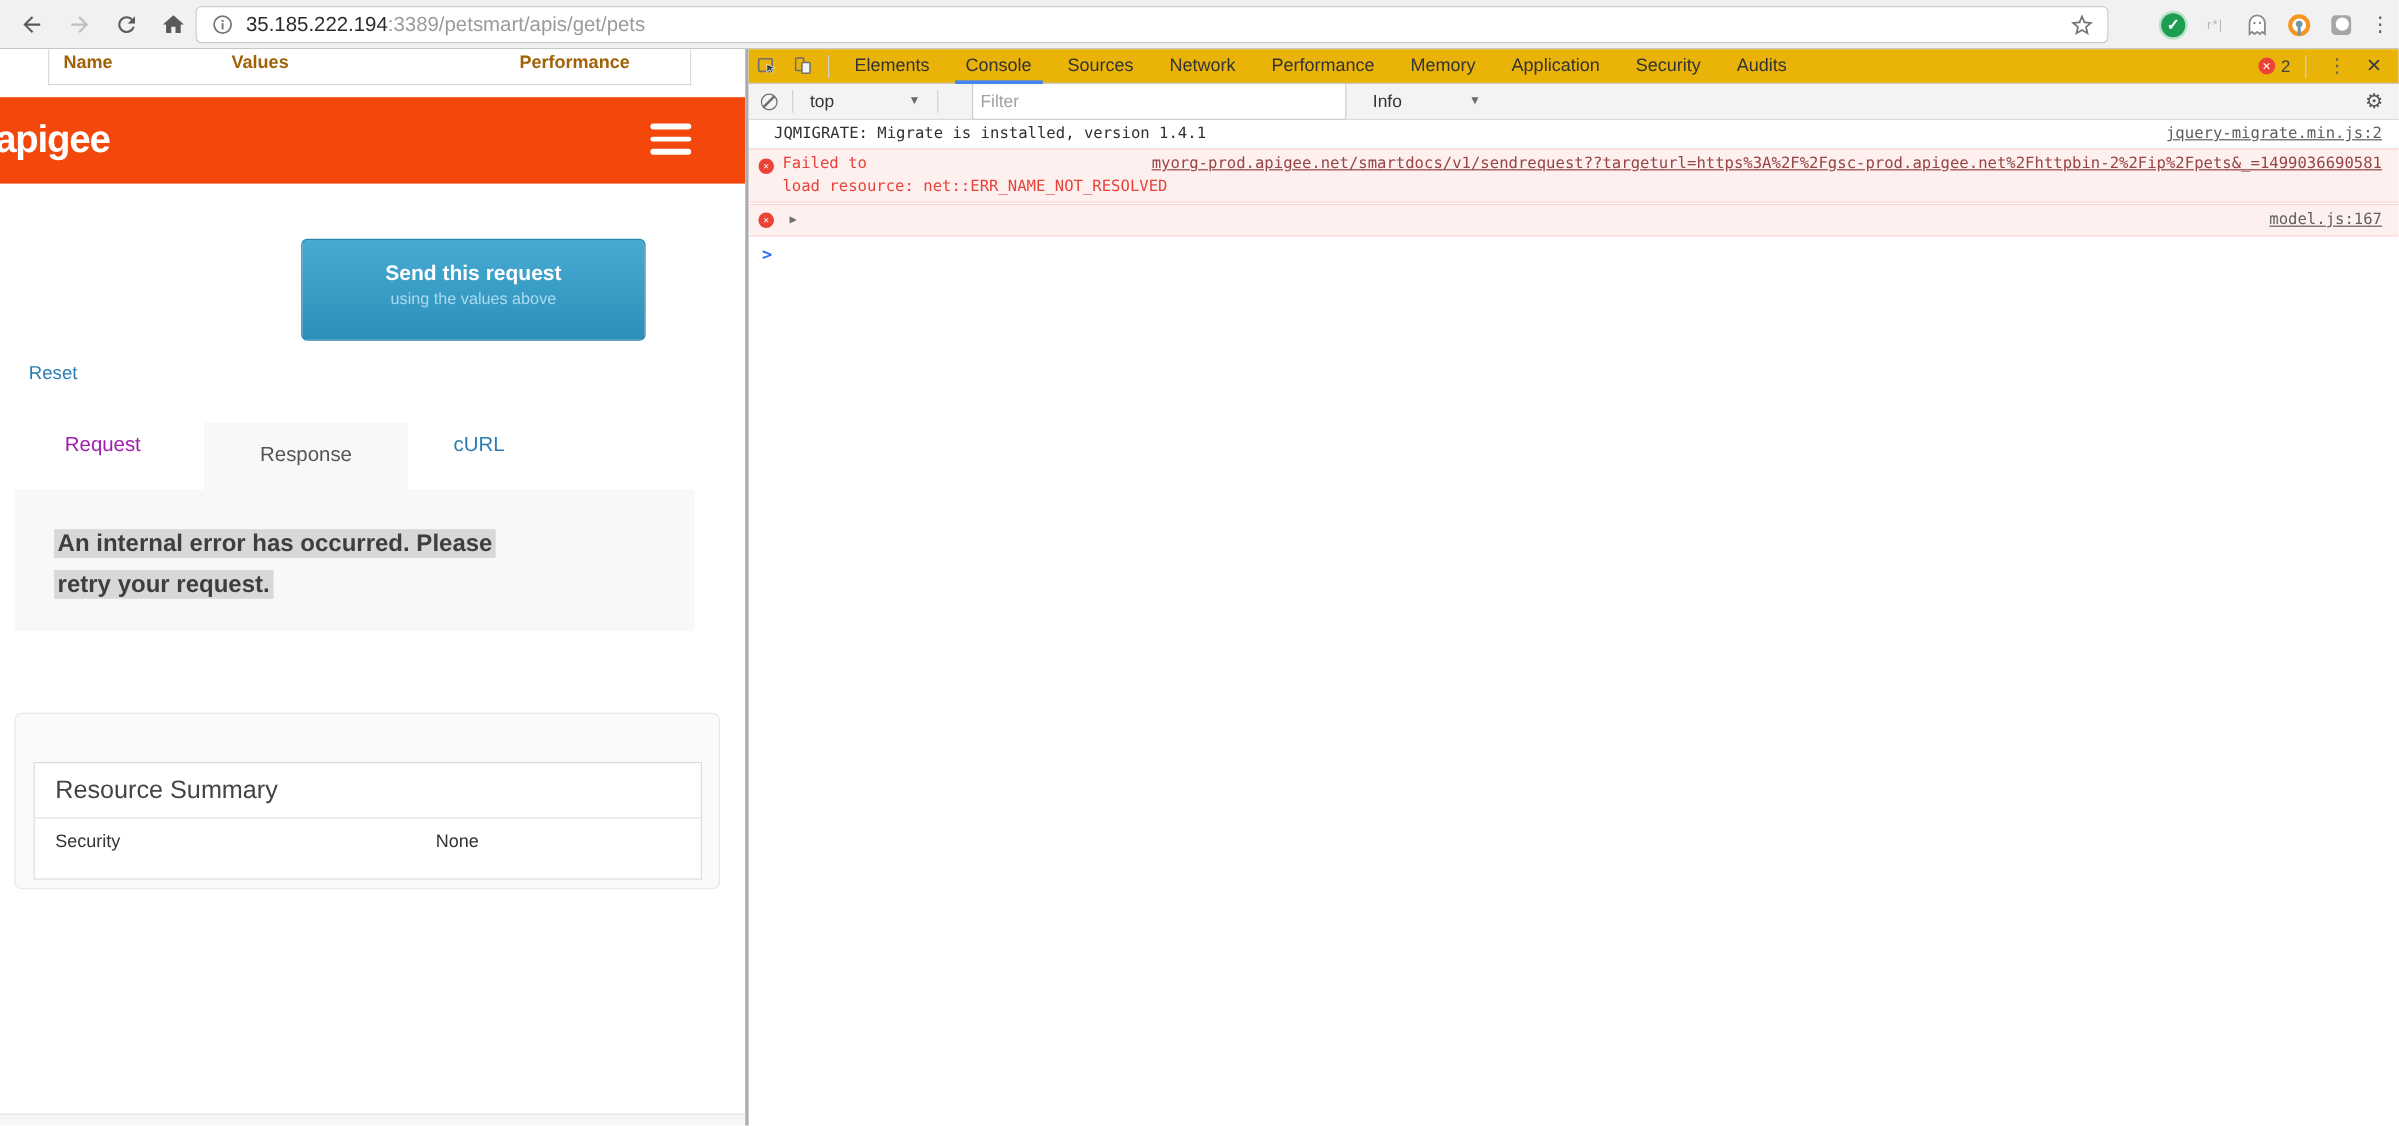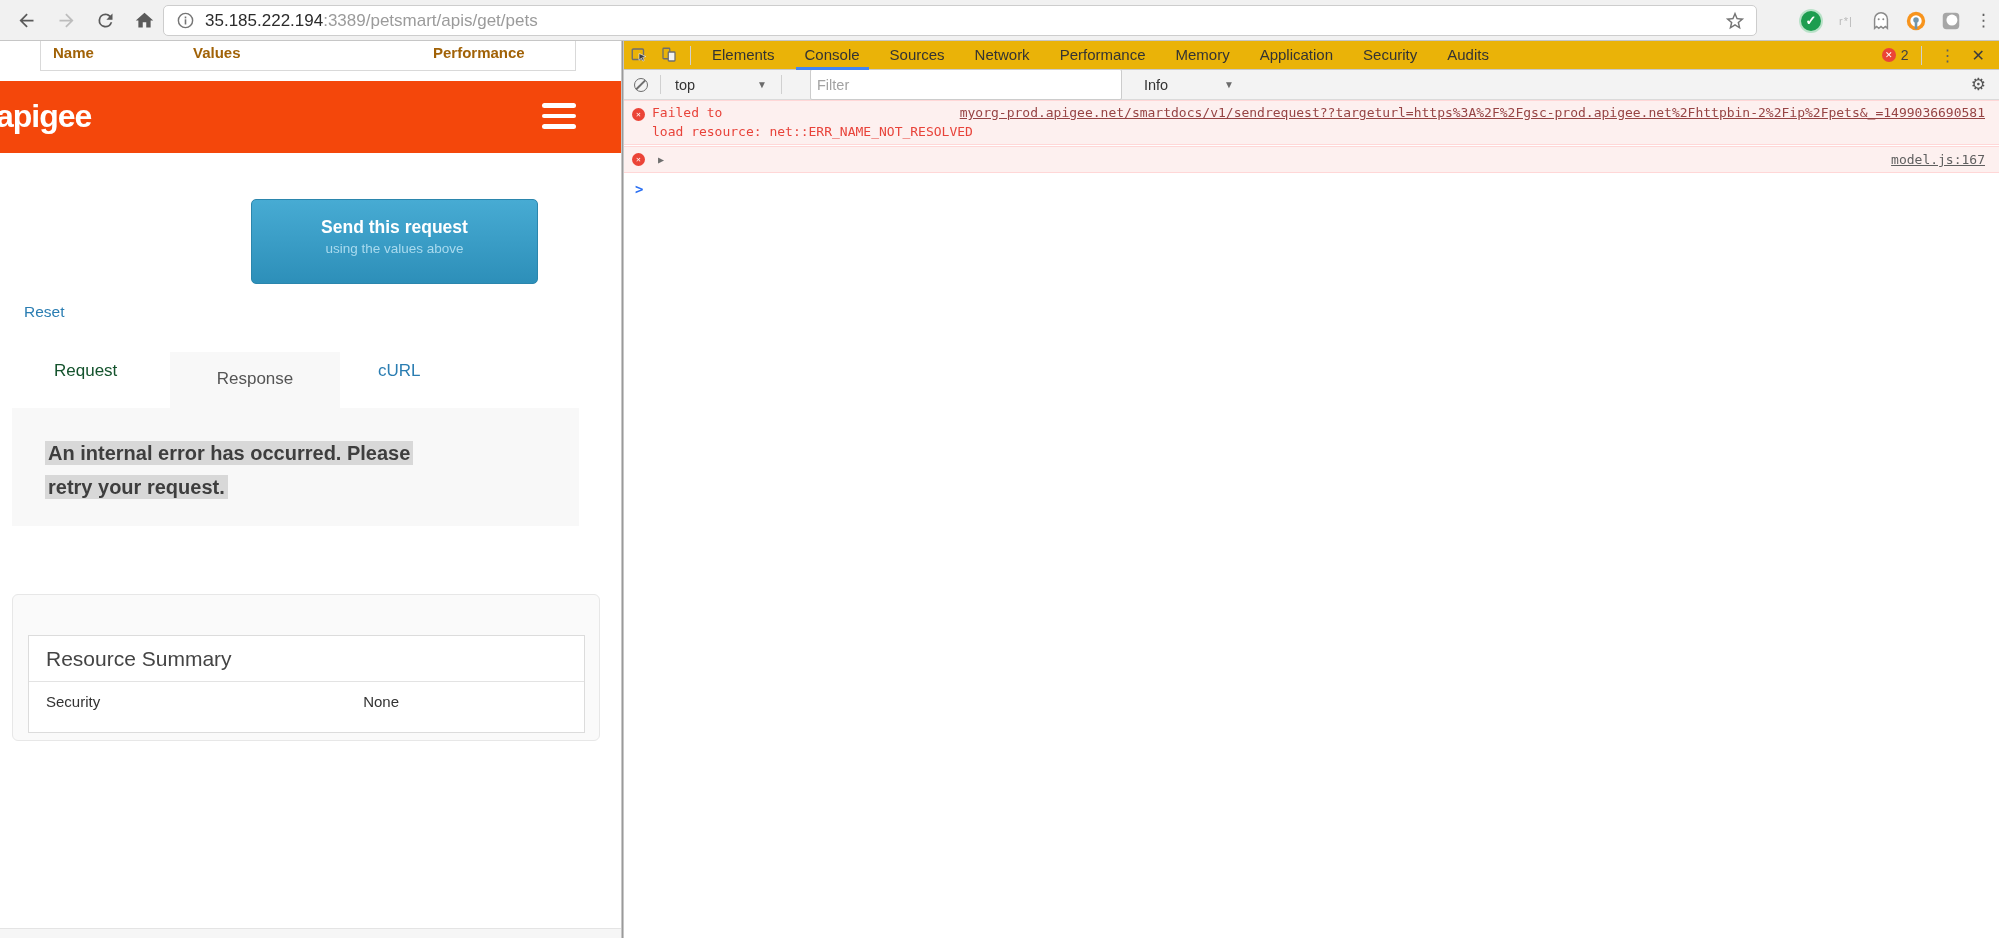--- a/index.html
+++ b/index.html
@@ -38,21 +38,21 @@
   .tbl-border-bottom { position:absolute; left:40px; top:29px; width:536px; border-top:1px solid #d9d9d9; }
   .brand-band { position:absolute; left:0; top:40px; width:621px; height:72px; background:#f4470b; }
   .brand-logo { position:absolute; left:-4px; top:17px; color:#fff; font-size:32px; font-weight:bold; letter-spacing:-1px; }
   .hamburger { position:absolute; right:45px; top:22px; width:34px; height:27px; cursor:pointer; }
   .hamburger i { display:block; width:34px; height:4.5px; background:#fff; border-radius:3px; margin-bottom:6px; }
   .send-btn { position:absolute; left:251px; top:158px; width:287px; height:85px; border-radius:5px;
     background:linear-gradient(#47abd3,#2d8fb9); border:1px solid #2b86ad; text-align:center; cursor:pointer; }
   .send-btn-title { margin-top:17px; color:#fff; font-size:17.5px; font-weight:bold; }
   .send-btn-sub { margin-top:3px; color:#a9daee; font-size:13.5px; }
   .reset-link { position:absolute; left:24px; top:262px; color:#2a7db2; font-size:15.5px; cursor:pointer; }
-  .rr-tab-request { position:absolute; left:54px; top:320px; color:#14532d; font-size:17px; cursor:pointer; }
+  .rr-tab-request { position:absolute; left:54px; top:320px; color:#a21caf; font-size:17px; cursor:pointer; }
   .rr-tab-active { position:absolute; left:170px; top:311px; width:170px; height:57px; background:#f8f8f8;
     color:#555; font-size:17px; text-align:center; line-height:53px; }
   .rr-tab-curl { position:absolute; left:378px; top:320px; color:#2a7db2; font-size:17px; cursor:pointer; }
   .response-panel { position:absolute; left:12px; top:367px; width:567px; height:118px; background:#f8f8f8; }
   .response-error { margin:28px 0 0 33px; font-size:20px; font-weight:bold; color:#3e3e3e; line-height:34px; width:470px; }
   .response-error span { background:#d8d8d8; padding:1px 3px; }
   .rs-outer { position:absolute; left:12px; top:553px; width:588px; height:147px; background:#fafafa;
     border:1px solid #e7e7e7; border-radius:6px; }
   .rs-inner { position:absolute; left:15px; top:40px; width:557px; height:98px; background:#fff; border:1px solid #dcdcdc; }
   .rs-title { padding:11px 0 10px 17px; font-size:21px; color:#444; border-bottom:1px solid #e3e3e3; }
@@ -275,20 +275,24 @@
       <div class="dt-sep"></div>
       <input class="filter-input" placeholder="Filter" style="">
       <div class="dd dd-level">
         <span class="dd-label">Info</span>
         <span class="dd-arrow">▼</span>
       </div>
       <div class="gear">⚙</div>
     </div>
 
     <div class="console-area">
+      <div class="con-row con-row-info">
+        <span>JQMIGRATE: Migrate is installed, version 1.4.1</span>
+        <span class="con-src">jquery-migrate.min.js:2</span>
+      </div>
       <div class="con-row con-row-error">
         <div class="err-line1">
           <span class="err-icon">✕</span>
           <span>Failed to</span>
           <span class="err-link">myorg-prod.apigee.net/smartdocs/v1/sendrequest??targeturl=https%3A%2F%2Fgsc-prod.apigee.net%2Fhttpbin-2%2Fip%2Fpets&amp;_=1499036690581</span>
         </div>
         <div class="err-line2">load resource: net::ERR_NAME_NOT_RESOLVED</div>
       </div>
       <div class="con-row con-row-error2">
         <span class="err-icon" style="margin-top:0">✕</span>

